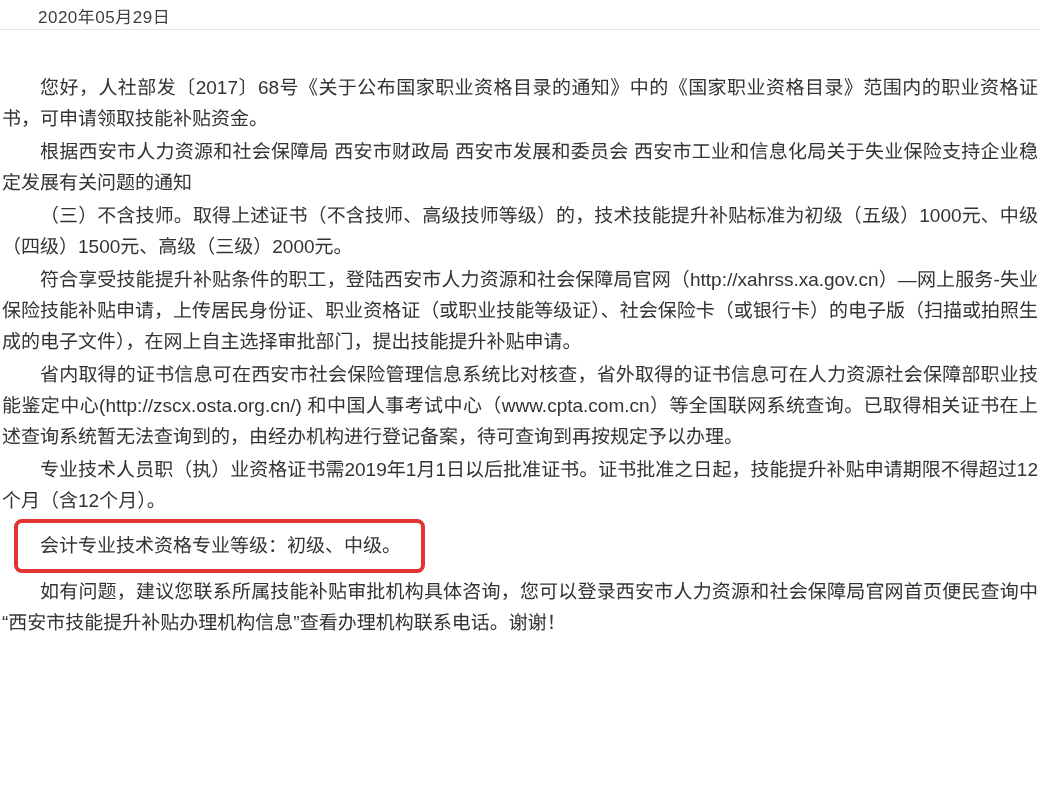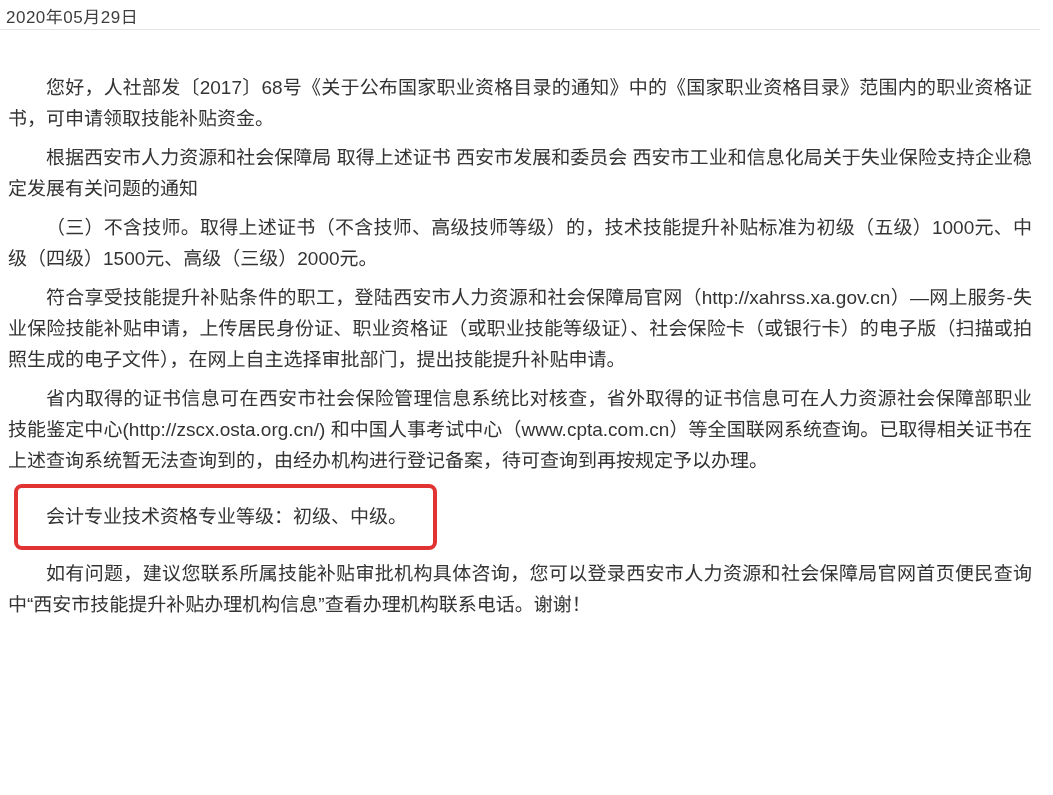--- a/index.html
+++ b/index.html
@@ -21,36 +21,37 @@
   }
   .header {
     padding: 3px 0 0 6px;
     height: 29px;
     box-sizing: border-box;
   }
   .date {
     font-size: 17px;
     color: #3d3d3d;
     letter-spacing: 0.5px;
+    margin-left: 32px;
   }
   .divider {
     width: 1040px;
     height: 0;
     border-top: 1px solid #e4e4e4;
   }
   .content {
     margin-top: 42px;
     padding-right: 13px;
     font-size: 19px;
     line-height: 31px;
     text-align: justify;
     color: #333333;
   }
   .content p {
-    margin: 8px;
+    margin: 2px;
     text-indent: 2em;
   }
   .highlight-box {
     width: fit-content;
     max-width: 980px;
     border: 4px solid #e23333;
     border-radius: 8px;
     margin: 3px 0 3px 14px;
     padding: 5px 18px 6px 0;
     box-sizing: border-box;
@@ -64,24 +65,25 @@
 <body>
 
 <div class="page">
   <div class="header">
     <div class="date">2020年05月29日</div>
   </div>
   <div class="divider"></div>
 
   <div class="content">
     <p>您好，人社部发〔2017〕68号《关于公布国家职业资格目录的通知》中的《国家职业资格目录》范围内的职业资格证书，可申请领取技能补贴资金。</p>
-    <p>根据西安市人力资源和社会保障局 取得上述证书 西安市发展和委员会 西安市工业和信息化局关于失业保险支持企业稳定发展有关问题的通知</p>
+    <p>根据西安市人力资源和社会保障局 西安市财政局 西安市发展和委员会 西安市工业和信息化局关于失业保险支持企业稳定发展有关问题的通知</p>
     <p>（三）不含技师。取得上述证书（不含技师、高级技师等级）的，技术技能提升补贴标准为初级（五级）1000元、中级（四级）1500元、高级（三级）2000元。</p>
     <p>符合享受技能提升补贴条件的职工，登陆西安市人力资源和社会保障局官网（http://xahrss.xa.gov.cn）—网上服务-失业保险技能补贴申请，上传居民身份证、职业资格证（或职业技能等级证）、社会保险卡（或银行卡）的电子版（扫描或拍照生成的电子文件），在网上自主选择审批部门，提出技能提升补贴申请。</p>
     <p>省内取得的证书信息可在西安市社会保险管理信息系统比对核查，省外取得的证书信息可在人力资源社会保障部职业技能鉴定中心(http://zscx.osta.org.cn/) 和中国人事考试中心（www.cpta.com.cn）等全国联网系统查询。已取得相关证书在上述查询系统暂无法查询到的，由经办机构进行登记备案，待可查询到再按规定予以办理。</p>
+    <p>专业技术人员职（执）业资格证书需2019年1月1日以后批准证书。证书批准之日起，技能提升补贴申请期限不得超过12个月（含12个月）。</p>
 
     <div class="highlight-box">
       <p>会计专业技术资格专业等级：初级、中级。</p>
     </div>
 
     <p>如有问题，建议您联系所属技能补贴审批机构具体咨询，您可以登录西安市人力资源和社会保障局官网首页便民查询中“西安市技能提升补贴办理机构信息”查看办理机构联系电话。谢谢！</p>
   </div>
 </div>
 
 </body></html>

